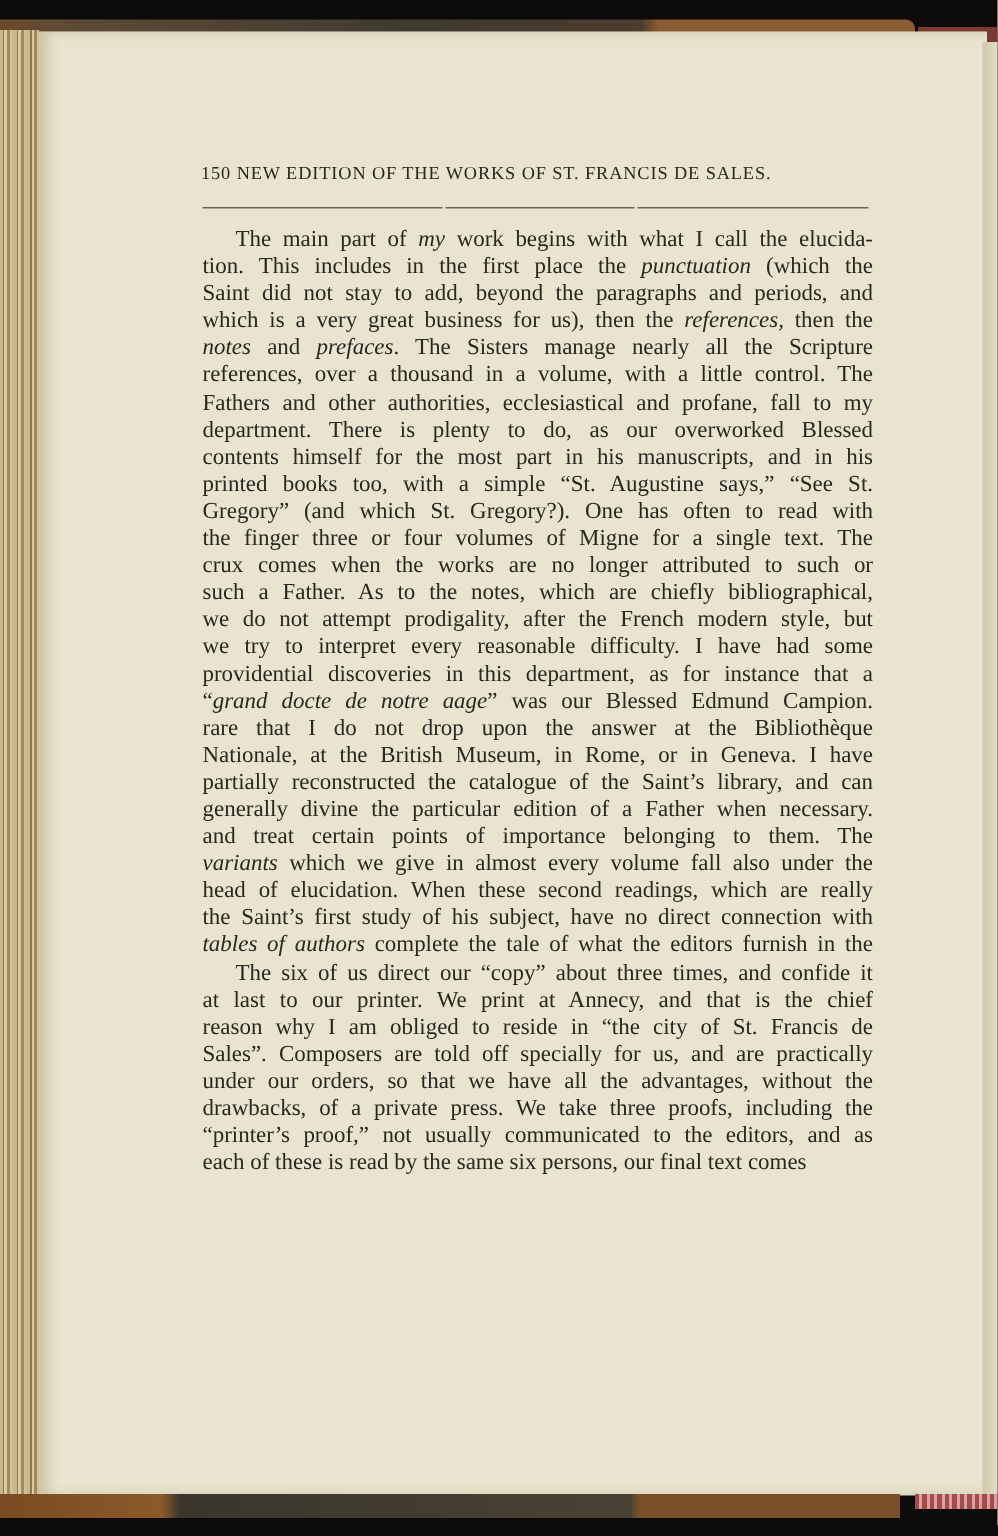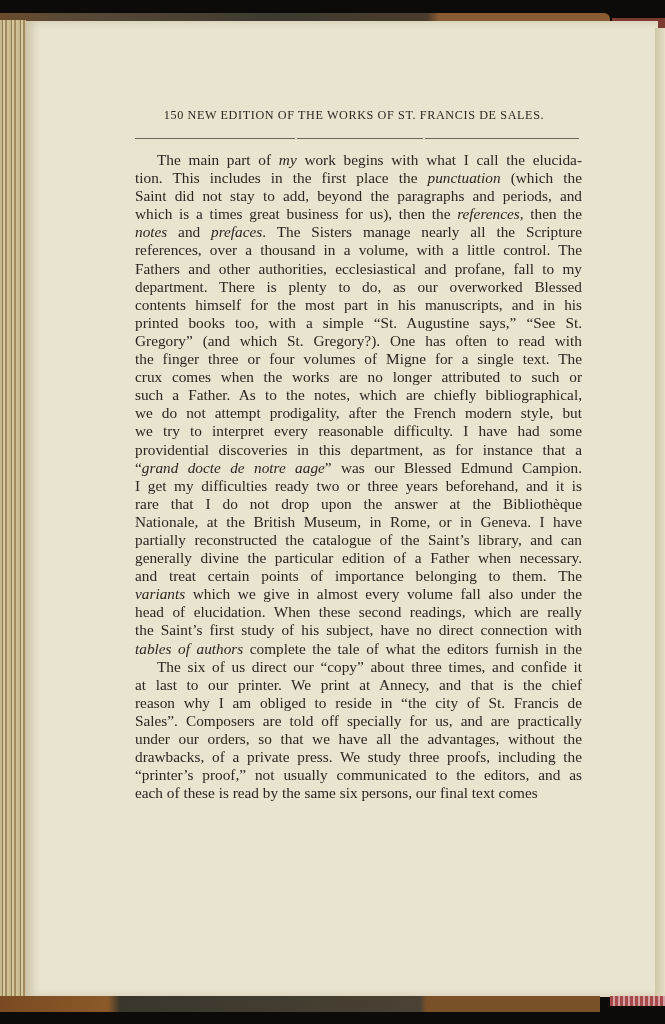--- a/index.html
+++ b/index.html
@@ -34,21 +34,21 @@
     background: #e9e4cf;
     box-shadow: inset 6px 0 8px rgba(120,100,60,0.25);
   }
   .page-right-edge {
     position: absolute; left: 655px; top: 28px; width: 10px; height: 968px;
     background: linear-gradient(90deg, #cfc7a8, #e6dfc6);
   }
   .running-head {
     position: absolute; left: 134px; top: 108px; width: 440px;
     font-size: 12.2px; letter-spacing: 0.6px; color: #2a2620;
-    white-space: nowrap; text-transform: uppercase; text-align: center;
+    white-space: nowrap; text-transform: uppercase;
   }
   .rule-row {
     position: absolute; left: 135px; top: 138px; width: 444px; height: 1px;
     display: flex; justify-content: space-between;
   }
   .rule-row span { display: block; height: 1px; background: #6a655a; }
   .body-text {
     position: absolute; left: 135px; top: 151px; width: 447px;
     font-size: 15.3px; line-height: 18.1px; color: #2a2620;
     text-align: justify;
@@ -77,49 +77,48 @@
   <span style="width:160px"></span>
   <span style="width:126px"></span>
   <span style="width:154px"></span>
 </div>
 
 <div class="body-text" id="body">
     <div>
       <span class="line indent"><span>The main part of </span><em>my</em><span> work begins with what I call the elucida-</span></span>
       <span class="line"><span>tion.  This includes in the first place the </span><em>punctuation</em><span> (which the</span></span>
       <span class="line"><span>Saint did not stay to add, beyond the paragraphs and periods, and</span></span>
-      <span class="line"><span>which is a times great business for us), then the </span><em>references,</em><span> then the</span></span>
+      <span class="line"><span>which is a very great business for us), then the </span><em>references,</em><span> then the</span></span>
       <span class="line"><em>notes</em><span> and </span><em>prefaces</em><span>.  The Sisters manage nearly all the Scripture</span></span>
       <span class="line"><span>references, over a thousand in a volume, with a little control.  The</span></span>
       <span class="line"><span>Fathers and other authorities, ecclesiastical and profane, fall to my</span></span>
       <span class="line"><span>department.  There is plenty to do, as our overworked Blessed</span></span>
       <span class="line"><span>contents himself for the most part in his manuscripts, and in his</span></span>
       <span class="line"><span>printed books too, with a simple “St. Augustine says,” “See St.</span></span>
       <span class="line"><span>Gregory” (and which St. Gregory?).  One has often to read with</span></span>
       <span class="line"><span>the finger three or four volumes of Migne for a single text.  The</span></span>
       <span class="line"><span>crux comes when the works are no longer attributed to such or</span></span>
       <span class="line"><span>such a Father.  As to the notes, which are chiefly bibliographical,</span></span>
       <span class="line"><span>we do not attempt prodigality, after the French modern style, but</span></span>
       <span class="line"><span>we try to interpret every reasonable difficulty.  I have had some</span></span>
       <span class="line"><span>providential discoveries in this department, as for instance that a</span></span>
       <span class="line"><span>“</span><em>grand docte de notre aage</em><span>” was our Blessed Edmund Campion.</span></span>
-      <span class="line"><span>I get my difficulties ready two or three years beforehand, and it is</span></span>
       <span class="line"><span>rare that I do not drop upon the answer at the Bibliothèque</span></span>
       <span class="line"><span>Nationale, at the British Museum, in Rome, or in Geneva.  I have</span></span>
       <span class="line"><span>partially reconstructed the catalogue of the Saint’s library, and can</span></span>
       <span class="line"><span>generally divine the particular edition of a Father when necessary.</span></span>
       <span class="line"><span>and treat certain points of importance belonging to them.  The</span></span>
       <span class="line"><em>variants</em><span> which we give in almost every volume fall also under the</span></span>
       <span class="line"><span>head of elucidation.  When these second readings, which are really</span></span>
       <span class="line"><span>the Saint’s first study of his subject, have no direct connection with</span></span>
       <span class="line"><em>tables of authors</em><span> complete the tale of what the editors furnish in the</span></span>
     </div>
     <div>
       <span class="line indent"><span>The six of us direct our “copy” about three times, and confide it</span></span>
       <span class="line"><span>at last to our printer.  We print at Annecy, and that is the chief</span></span>
       <span class="line"><span>reason why I am obliged to reside in “the city of St. Francis de</span></span>
       <span class="line"><span>Sales”.  Composers are told off specially for us, and are practically</span></span>
       <span class="line"><span>under our orders, so that we have all the advantages, without the</span></span>
-      <span class="line"><span>drawbacks, of a private press.  We study three proofs, including the</span></span>
+      <span class="line"><span>drawbacks, of a private press.  We take three proofs, including the</span></span>
       <span class="line"><span>“printer’s proof,” not usually communicated to the editors, and as</span></span>
       <span class="line last"><span>each of these is read by the same six persons, our final text comes</span></span>
     </div>
   </div>
 
 </body></html>

